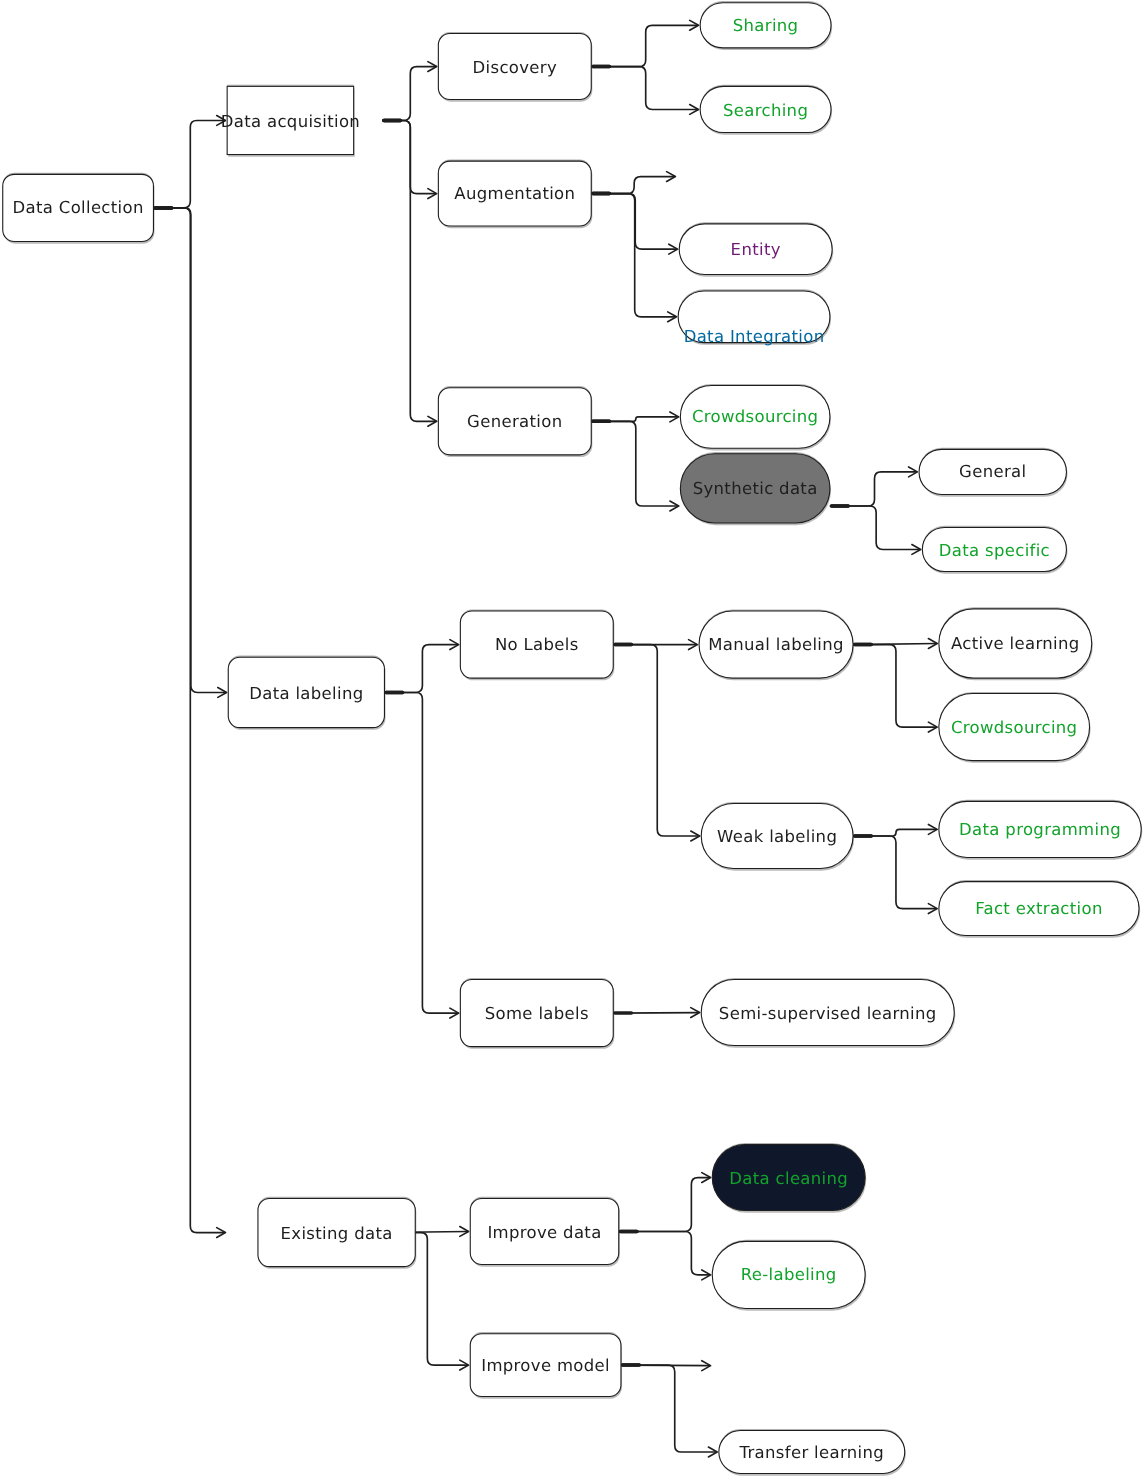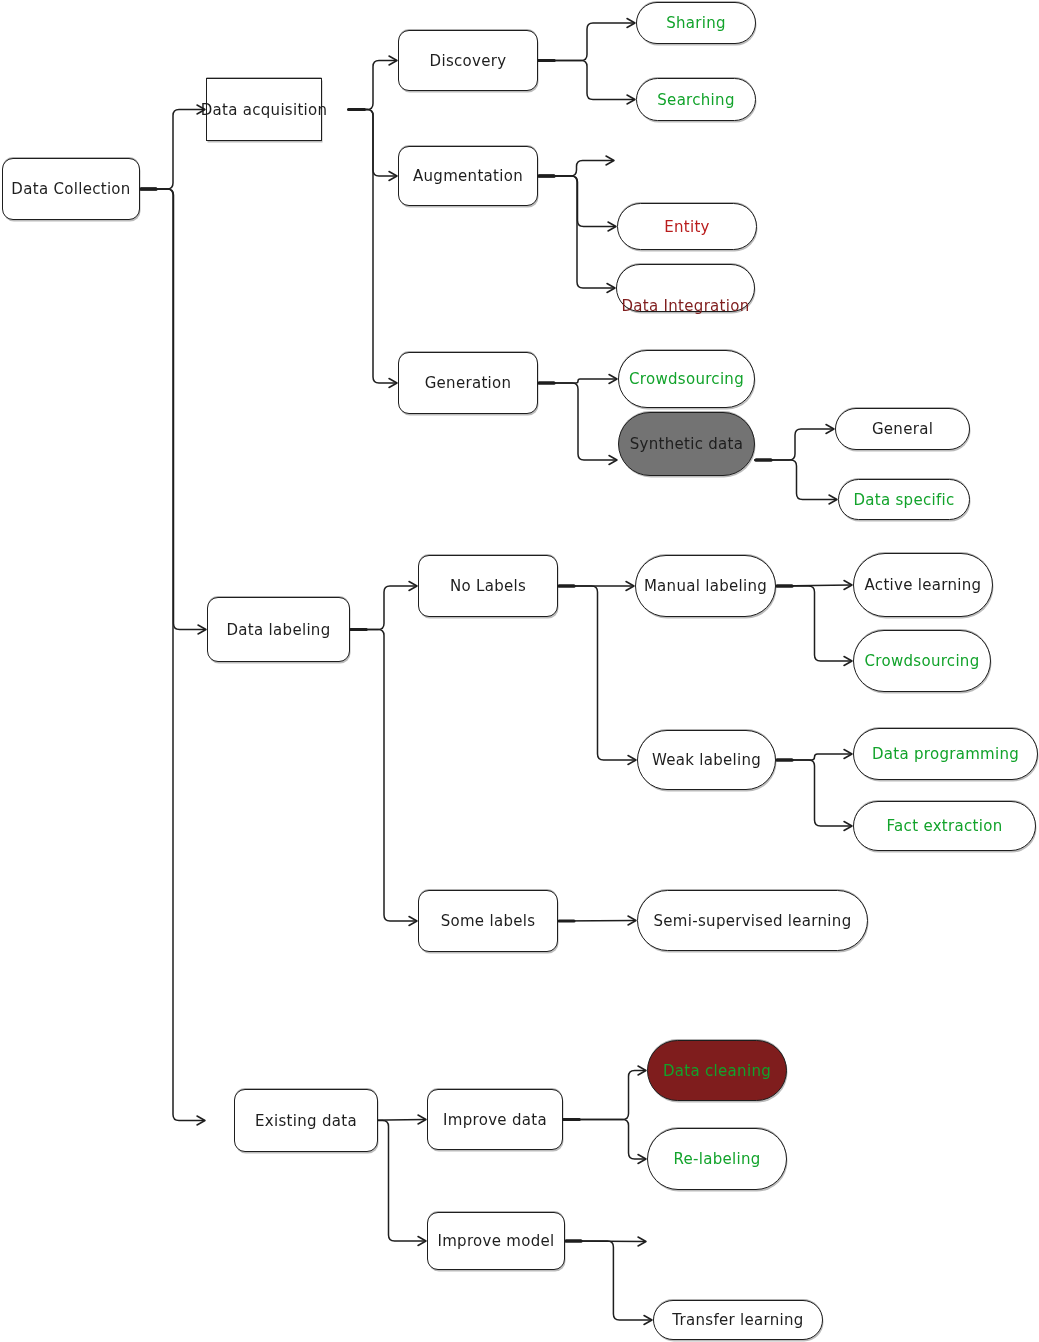--- a/index.html
+++ b/index.html
@@ -174,24 +174,24 @@
     <div class="node pill green" style="left: 636px; top: 2px; width: 120px; height: 42px; border-radius: 21px; border-color: rgb(30, 30, 30); background: rgb(255, 255, 255);">
       <span class="lbl" style="color: rgb(18, 163, 43);">Sharing</span>
     </div>
     <div class="node pill green" style="left: 636px; top: 78px; width: 120px; height: 43px; border-radius: 21.5px; border-color: rgb(30, 30, 30); background: rgb(255, 255, 255);">
       <span class="lbl" style="color: rgb(18, 163, 43);">Searching</span>
     </div>
     <div class="node rect" style="left: 398px; top: 146px; width: 140px; height: 60px; border-radius: 11px; border-color: rgb(30, 30, 30); background: rgb(255, 255, 255);">
       <span class="lbl" style="color: rgb(30, 30, 30);">Augmentation</span>
     </div>
     <div class="node pill green" style="left: 617px; top: 203px; width: 140px; height: 47px; border-radius: 23.5px; border-color: rgb(30, 30, 30); background: rgb(255, 255, 255);">
-      <span class="lbl" style="color: #b91c1c;">Entity</span>
+      <span class="lbl" style="color: #701a75;">Entity</span>
     </div>
     <div class="node pill green" style="left: 616px; top: 264px; width: 139px; height: 48px; border-radius: 24px; border-color: rgb(30, 30, 30); background: rgb(255, 255, 255);">
-      <span class="lbl" style="color: #7f1d1d; margin-top: 36px;">Data Integration</span>
+      <span class="lbl" style="color: #0369a1; margin-top: 36px;">Data Integration</span>
     </div>
     <div class="node rect" style="left: 398px; top: 352px; width: 140px; height: 62px; border-radius: 11px; border-color: rgb(30, 30, 30); background: rgb(255, 255, 255);">
       <span class="lbl" style="color: rgb(30, 30, 30);">Generation</span>
     </div>
     <div class="node pill green" style="left: 618px; top: 350px; width: 137px; height: 58px; border-radius: 29px; border-color: rgb(30, 30, 30); background: rgb(255, 255, 255);">
       <span class="lbl" style="color: rgb(18, 163, 43);">Crowdsourcing</span>
     </div>
     <div class="node pill" style="left: 618px; top: 412px; width: 137px; height: 64px; border-radius: 32px; border-color: rgb(30, 30, 30); background: #737373;">
       <span class="lbl" style="color: rgb(30, 30, 30);">Synthetic data</span>
     </div>
@@ -230,21 +230,21 @@
     </div>
     <div class="node pill" style="left: 637px; top: 890px; width: 231px; height: 61px; border-radius: 30.5px; border-color: rgb(30, 30, 30); background: rgb(255, 255, 255);">
       <span class="lbl" style="color: rgb(30, 30, 30);">Semi-supervised learning</span>
     </div>
     <div class="node rect" style="left: 206px; top: 1089px; width: 144px; height: 63px; border-radius: 11px; border-color: rgb(30, 30, 30); background: rgb(255, 255, 255); margin-left: 28px;">
       <span class="lbl" style="color: rgb(30, 30, 30);">Existing data</span>
     </div>
     <div class="node rect" style="left: 427px; top: 1089px; width: 136px; height: 61px; border-radius: 11px; border-color: rgb(30, 30, 30); background: rgb(255, 255, 255);">
       <span class="lbl" style="color: rgb(30, 30, 30);">Improve data</span>
     </div>
-    <div class="node pill green" style="left: 647px; top: 1040px; width: 140px; height: 61px; border-radius: 30.5px; border-color: rgb(30, 30, 30); background: #7f1d1d;">
+    <div class="node pill green" style="left: 647px; top: 1040px; width: 140px; height: 61px; border-radius: 30.5px; border-color: rgb(30, 30, 30); background: #0f172a;">
       <span class="lbl" style="color: rgb(18, 163, 43);">Data cleaning</span>
     </div>
     <div class="node pill green" style="left: 647px; top: 1128px; width: 140px; height: 62px; border-radius: 31px; border-color: rgb(30, 30, 30); background: rgb(255, 255, 255);">
       <span class="lbl" style="color: rgb(18, 163, 43);">Re-labeling</span>
     </div>
     <div class="node rect" style="left: 427px; top: 1212px; width: 138px; height: 58px; border-radius: 11px; border-color: rgb(30, 30, 30); background: rgb(255, 255, 255);">
       <span class="lbl" style="color: rgb(30, 30, 30);">Improve model</span>
     </div>
     <div class="node pill" style="left: 653px; top: 1300px; width: 170px; height: 40px; border-radius: 20px; border-color: rgb(30, 30, 30); background: rgb(255, 255, 255);">
       <span class="lbl" style="color: rgb(30, 30, 30);">Transfer learning</span>

